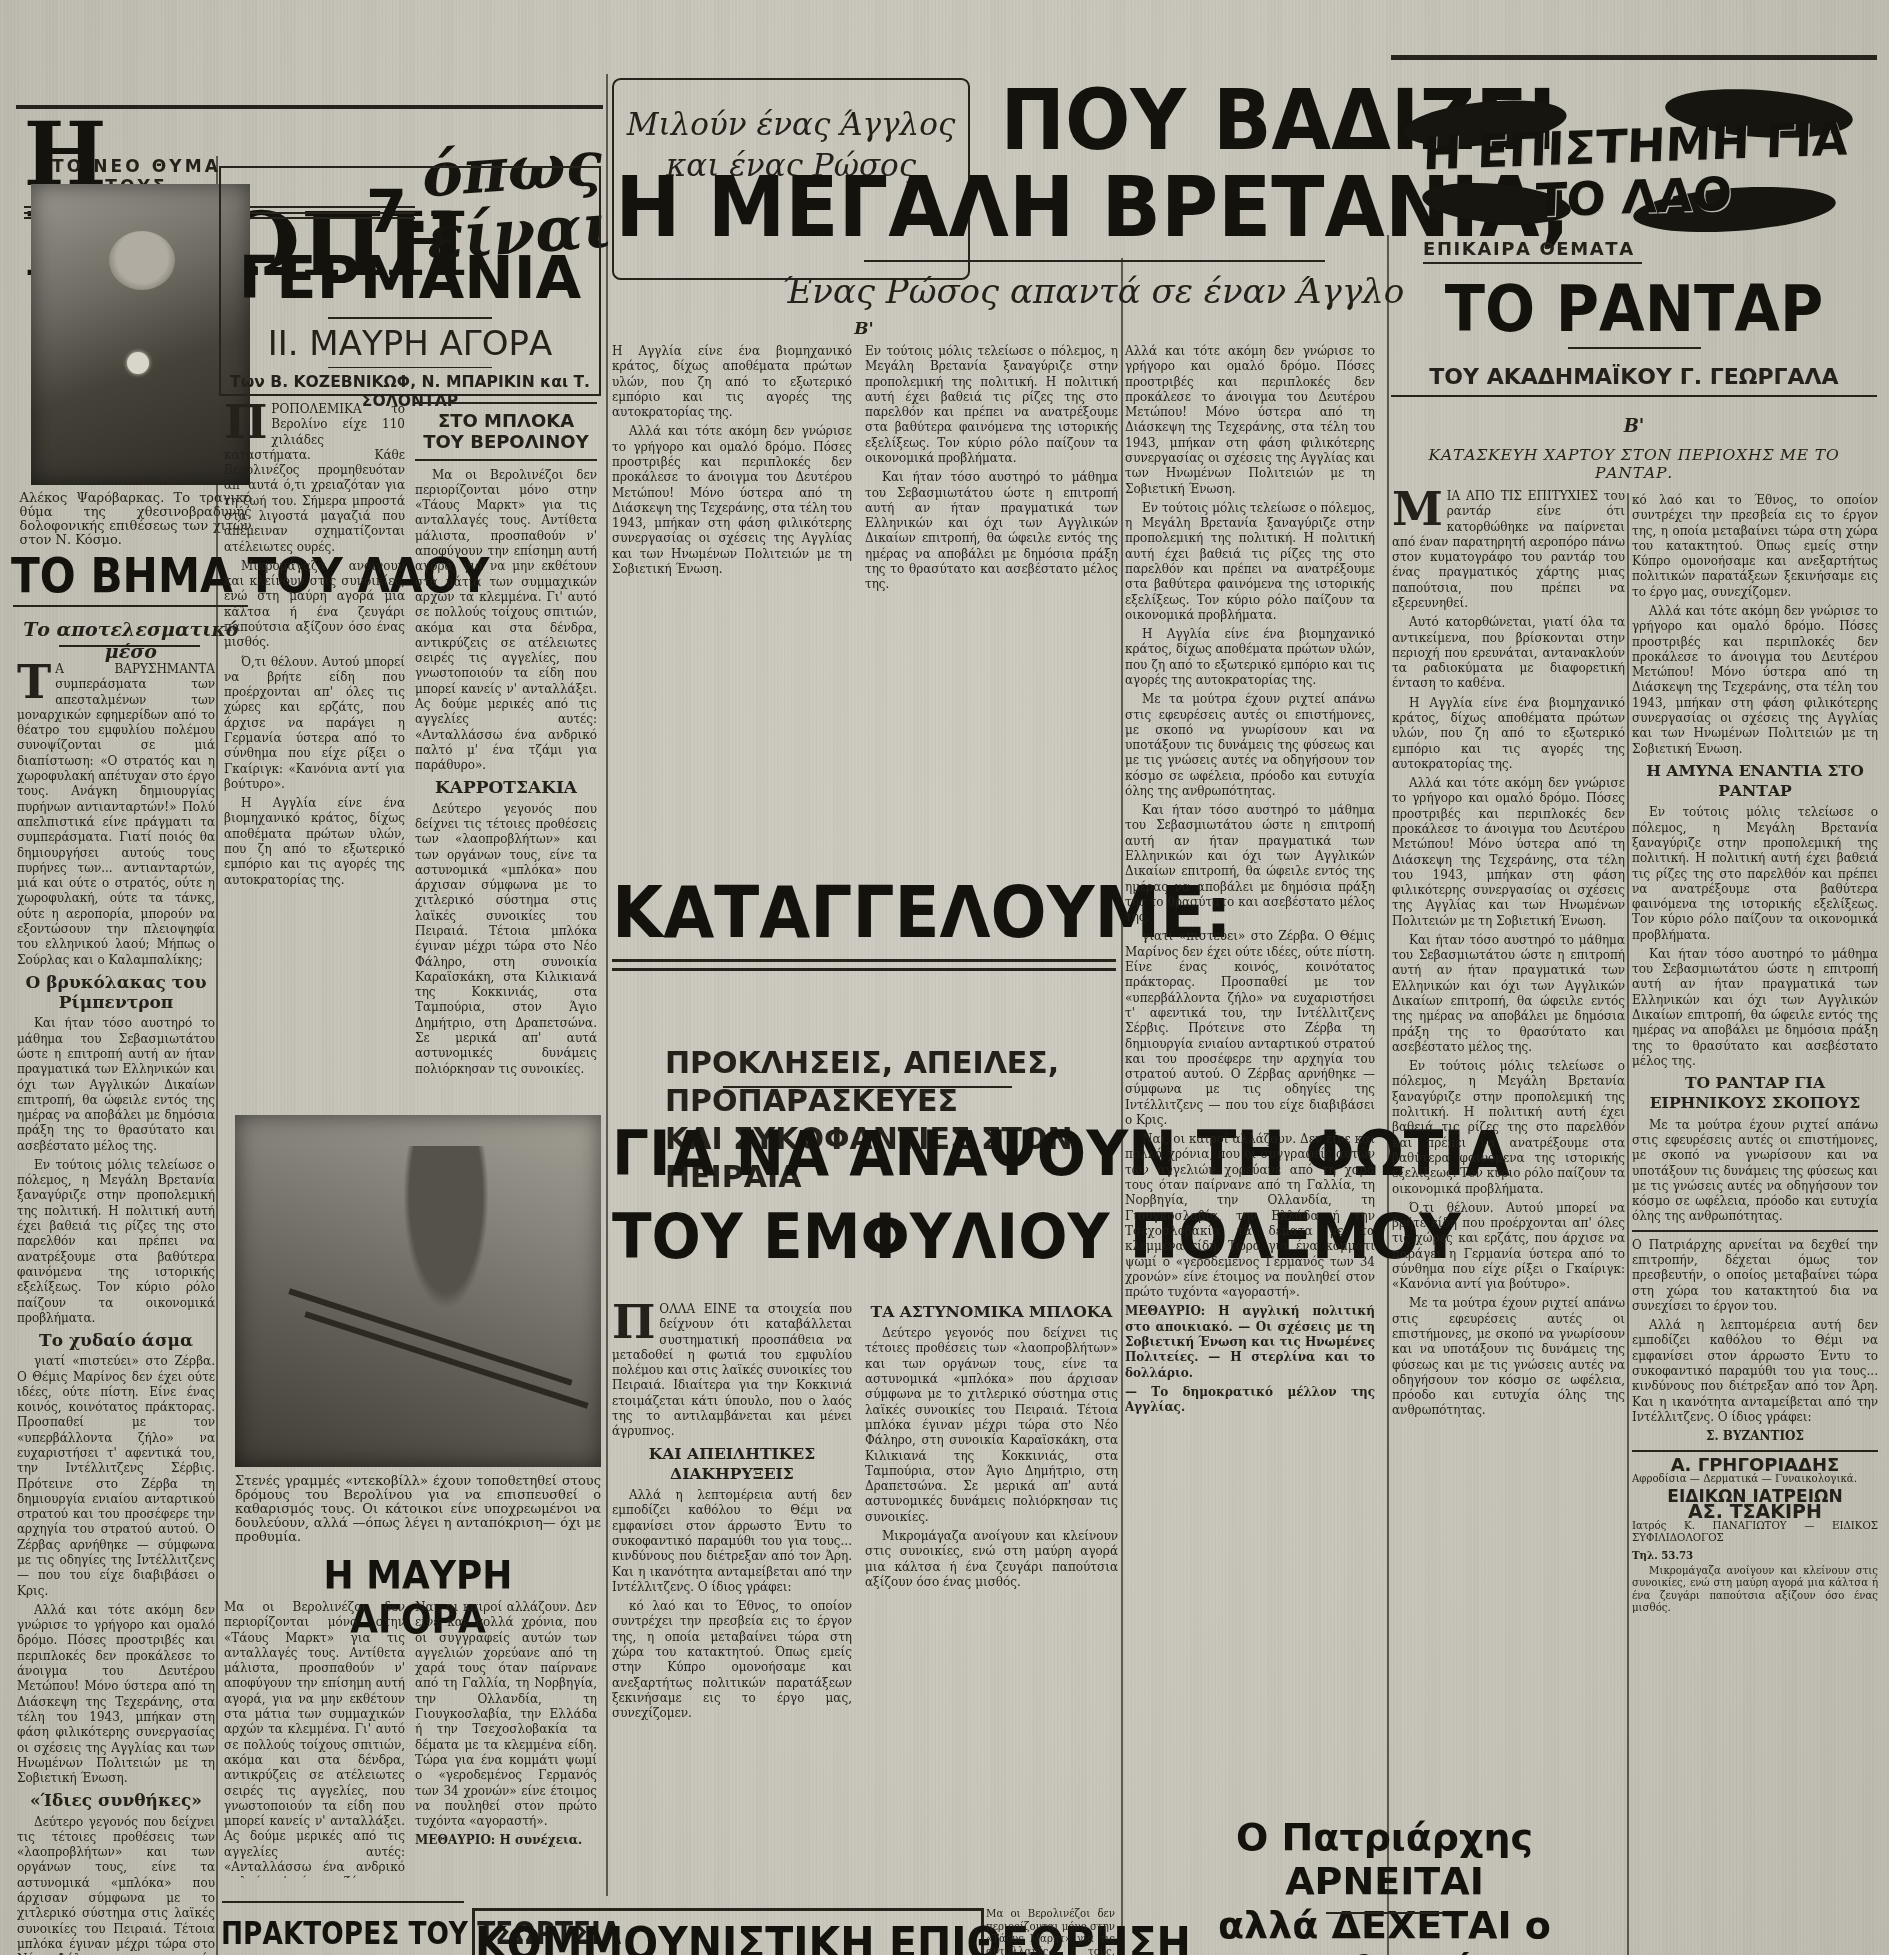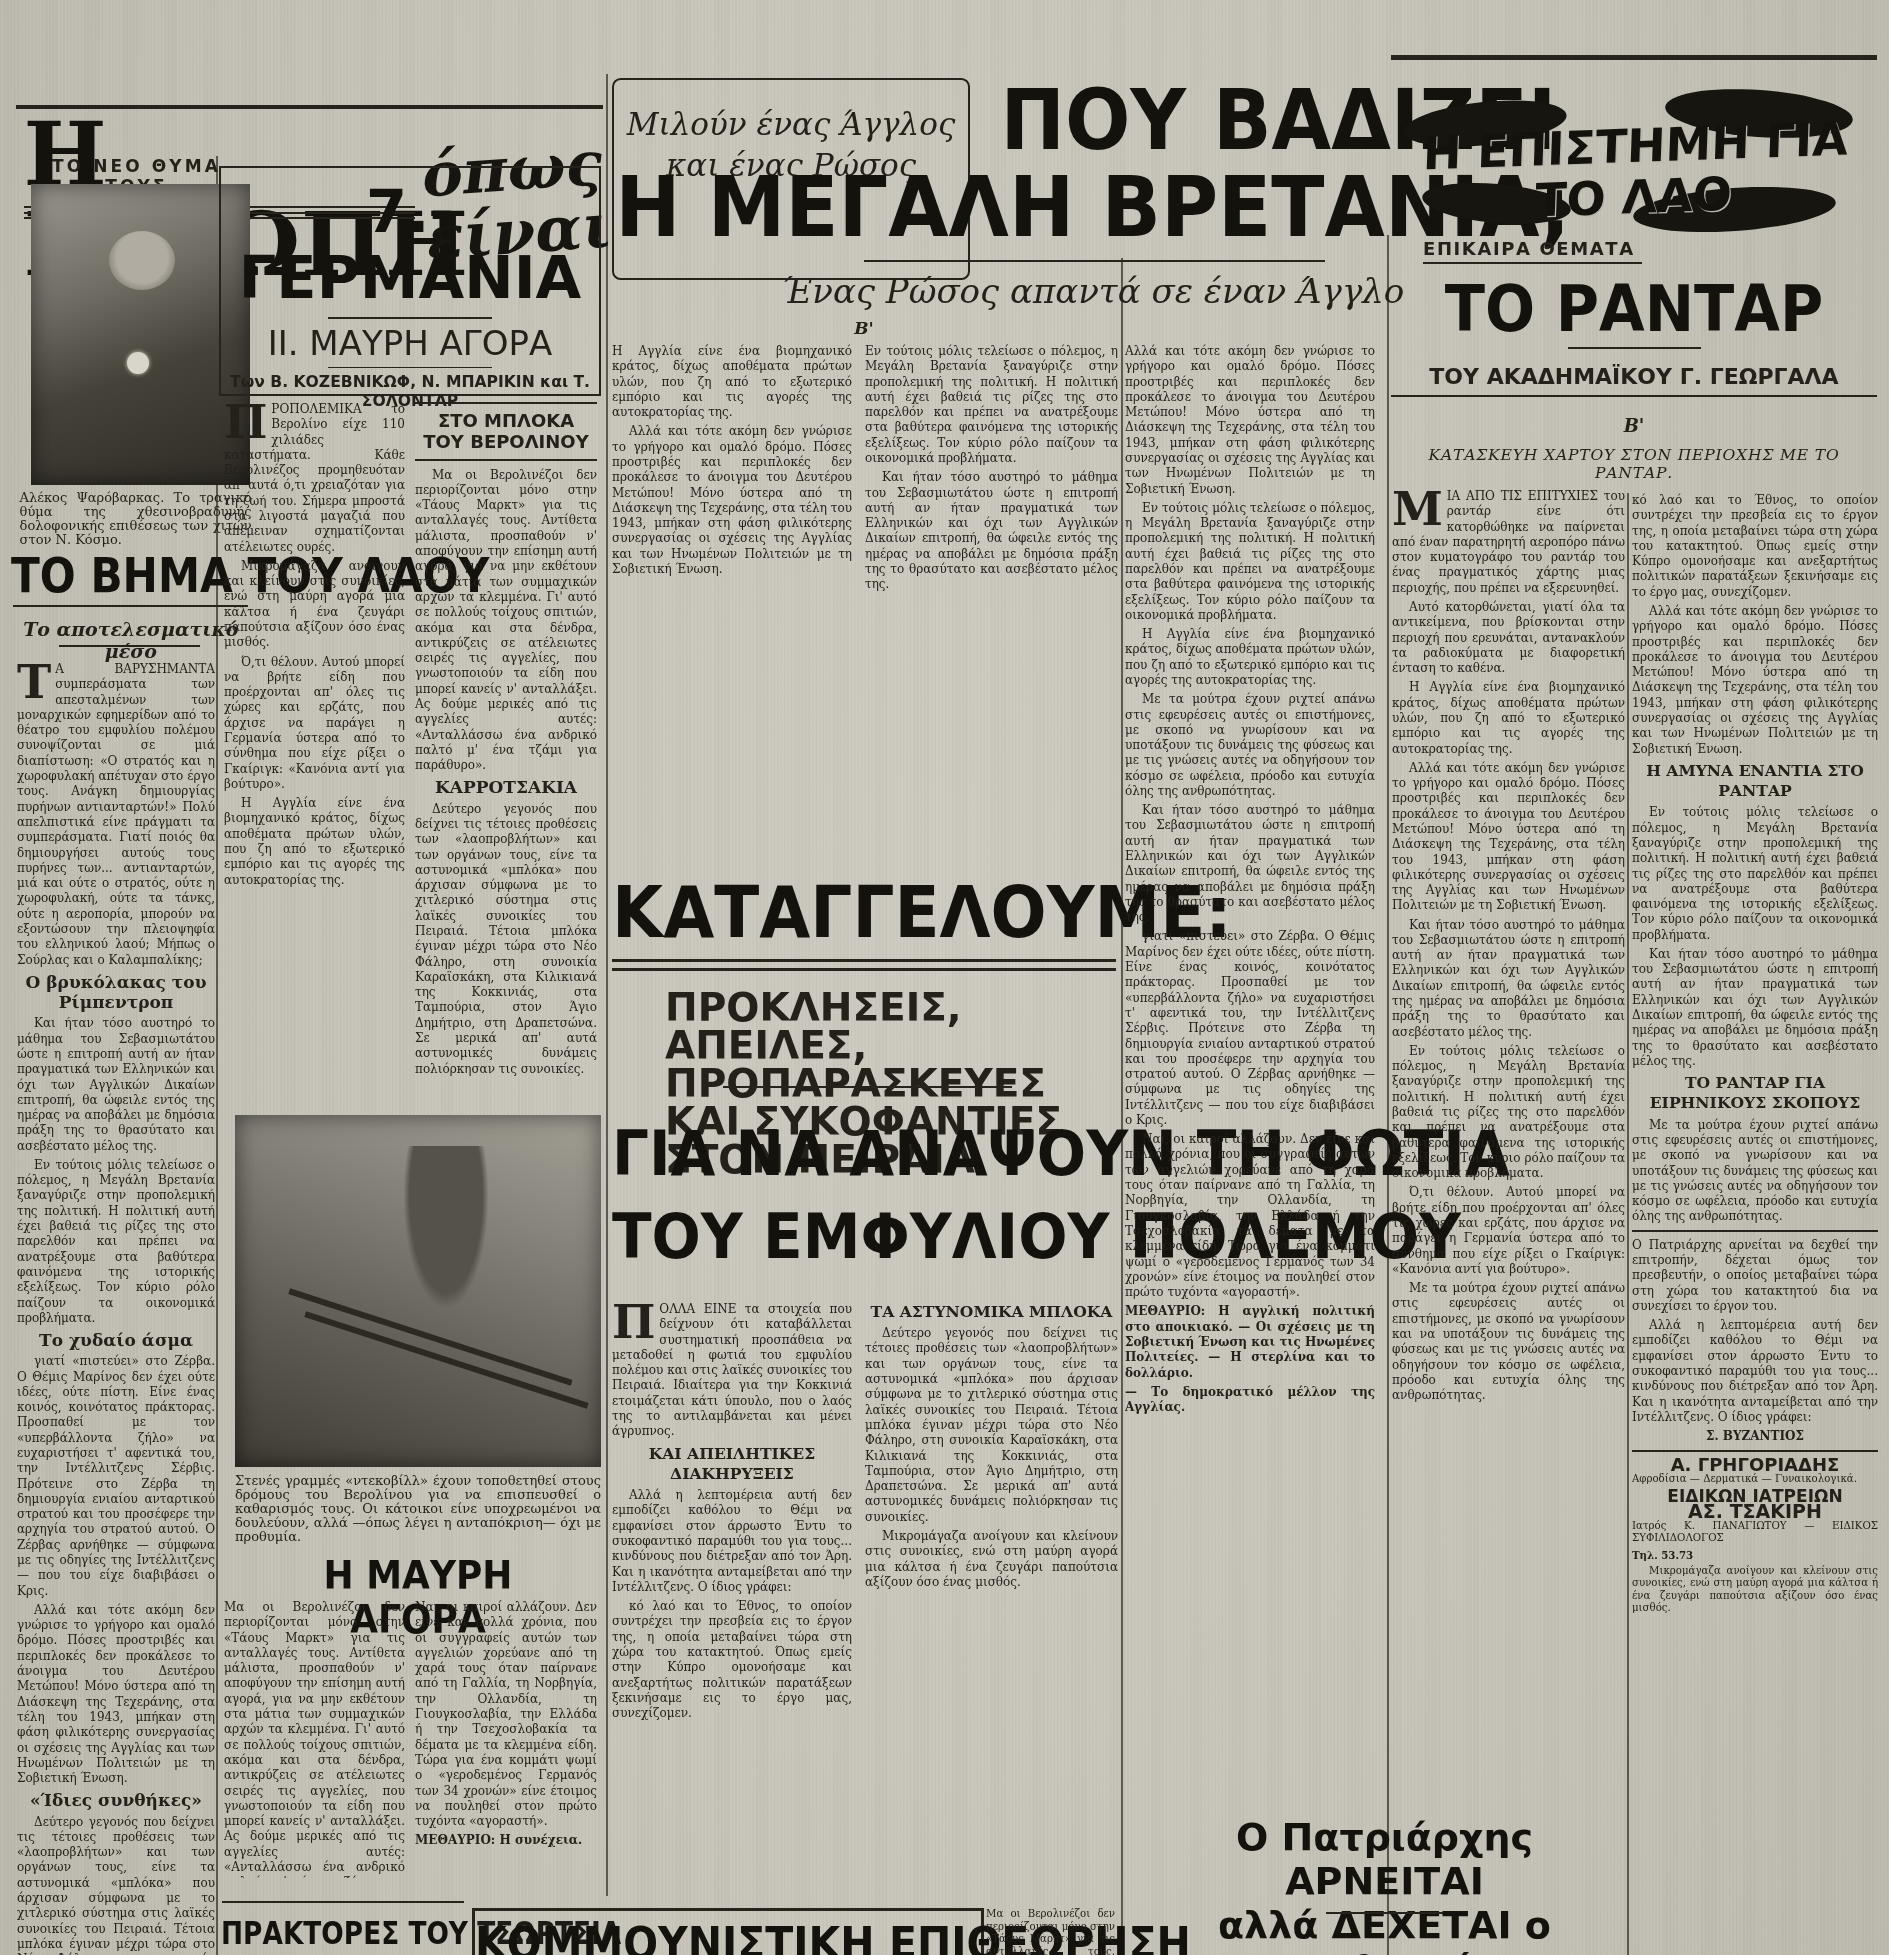--- a/index.html
+++ b/index.html
@@ -124,21 +124,21 @@
   <p>Αλλά και τότε ακόμη δεν γνώρισε το γρήγορο και ομαλό δρόμο. Πόσες προστριβές και περιπλοκές δεν προκάλεσε το άνοιγμα του Δευτέρου Μετώπου! Μόνο ύστερα από τη Διάσκεψη της Τεχεράνης, στα τέλη του 1943, μπήκαν στη φάση φιλικότερης συνεργασίας οι σχέσεις της Αγγλίας και των Ηνωμένων Πολιτειών με τη Σοβιετική Ένωση.</p>
 </div>
 <div class="col" style="left:865px;top:344px;width:253px;height:518px">
   <p class="nofirst">Εν τούτοις μόλις τελείωσε ο πόλεμος, η Μεγάλη Βρετανία ξαναγύριζε στην προπολεμική της πολιτική. Η πολιτική αυτή έχει βαθειά τις ρίζες της στο παρελθόν και πρέπει να ανατρέξουμε στα βαθύτερα φαινόμενα της ιστορικής εξελίξεως. Τον κύριο ρόλο παίζουν τα οικονομικά προβλήματα.</p>
   <p>Και ήταν τόσο αυστηρό το μάθημα του Σεβασμιωτάτου ώστε η επιτροπή αυτή αν ήταν πραγματικά των Ελληνικών και όχι των Αγγλικών Δικαίων επιτροπή, θα ώφειλε εντός της ημέρας να αποβάλει με δημόσια πράξη της το θρασύτατο και ασεβέστατο μέλος της.</p>
 </div>
 
 <div class="abs headline squeeze" style="left:612px;top:875px;width:508px;font-size:66px;line-height:70px;white-space:nowrap">ΚΑΤΑΓΓΕΛΟΥΜΕ:</div>
 <div class="hr" style="left:612px;top:959px;width:504px;height:2.7px"></div>
 <div class="hr" style="left:612px;top:968px;width:504px;height:2.7px"></div>
-<div class="abs sans b" style="left:665px;top:989px;width:454px;font-size:39px;line-height:38px">
+<div class="abs sans b" style="left:665px;top:1044px;width:454px;font-size:30px;line-height:38px">
   <div>ΠΡΟΚΛΗΣΕΙΣ, ΑΠΕΙΛΕΣ, ΠΡΟΠΑΡΑΣΚΕΥΕΣ</div>
   <div>ΚΑΙ ΣΥΚΟΦΑΝΤΙΕΣ ΣΤΟΝ ΠΕΙΡΑΙΑ</div>
 </div>
 <div class="hr" style="left:723px;top:1086px;width:289px;height:2px"></div>
 <div class="abs headline c squeeze" style="left:612px;top:1118px;width:508px;font-size:58px;line-height:66px;white-space:nowrap">ΓΙΑ ΝΑ ΑΝΑΨΟΥΝ ΤΗ ΦΩΤΙΑ</div>
 <div class="abs headline c squeeze" style="left:612px;top:1201px;width:508px;font-size:58px;line-height:66px;white-space:nowrap">ΤΟΥ ΕΜΦΥΛΙΟΥ ΠΟΛΕΜΟΥ</div>
 <div class="col" style="left:612px;top:1302px;width:240px;height:587px">
   <p class="nofirst"><span class="dc">Π</span><span>ΟΛΛΑ ΕΙΝΕ τα στοιχεία που δείχνουν ότι καταβάλλεται συστηματική προσπάθεια να μεταδοθεί η φωτιά του εμφυλίου πολέμου και στις λαϊκές συνοικίες του Πειραιά. Ιδιαίτερα για την Κοκκινιά ετοιμάζεται κάτι ύπουλο, που ο λαός της το αντιλαμβάνεται και μένει άγρυπνος.</span></p>
   <p class="subhead sans" style="font-size:15.6px">ΚΑΙ ΑΠΕΙΛΗΤΙΚΕΣ ΔΙΑΚΗΡΥΞΕΙΣ</p>
   <p>Αλλά η λεπτομέρεια αυτή δεν εμποδίζει καθόλου το Θέμι να εμφανίσει στον άρρωστο Έντυ το συκοφαντικό παραμύθι του για τους... κινδύνους που διέτρεξαν από τον Άρη. Και η ικανότητα ανταμείβεται από την Ιντέλλιτζενς. Ο ίδιος γράφει:</p>
@@ -187,21 +187,21 @@
   <div class="abs headline c" style="left:7.8px;top:66px;width:471px;font-size:46px;line-height:51px;transform:rotate(-2deg) skewX(-4deg);text-shadow:1.2px 1.2px 0 #b8b5ab">Η ΕΠΙΣΤΗΜΗ ΓΙΑ ΤΟ ΛΑΟ</div>
 </div>
 <div class="abs sans b" style="left:1423px;top:238px;width:235px;font-size:18px;letter-spacing:1.6px;border-bottom:2px solid #26231d;padding-bottom:3.1px;width:219px">ΕΠΙΚΑΙΡΑ ΘΕΜΑΤΑ</div>
 <div class="abs headline c squeeze" style="left:1391px;top:274px;width:486px;font-size:59px;line-height:65px">ΤΟ ΡΑΝΤΑΡ</div>
 <div class="hr" style="left:1568px;top:347px;width:133px;height:2px"></div>
 <div class="abs sans b c" style="left:1391px;top:364px;width:486px;font-size:22px;border-bottom:2px double #26231d;padding-bottom:5.5px">ΤΟΥ ΑΚΑΔΗΜΑΪΚΟΥ Γ. ΓΕΩΡΓΑΛΑ</div>
 <div class="abs ser b c" style="left:1391px;top:415px;width:486px;font-size:18px">Β'</div>
 <div class="abs ser c" style="left:1391px;top:446px;width:486px;font-size:15.6px;letter-spacing:0.8px">ΚΑΤΑΣΚΕΥΗ ΧΑΡΤΟΥ ΣΤΟΝ ΠΕΡΙΟΧΗΣ ΜΕ ΤΟ ΡΑΝΤΑΡ.</div>
 
 <div class="col" style="left:1392px;top:489px;width:233px;height:1314px">
-  <p class="nofirst"><span class="dc">Μ</span><span>ΙΑ ΑΠΟ ΤΙΣ ΕΠΙΤΥΧΙΕΣ του ραντάρ είνε ότι κατορθώθηκε να παίρνεται από έναν παρατηρητή αεροπόρο πάνω στον κυματογράφο του ραντάρ του ένας πραγματικός χάρτης μιας περιοχής, που πρέπει να εξερευνηθεί.</span></p>
+  <p class="nofirst"><span class="dc">Μ</span><span>ΙΑ ΑΠΟ ΤΙΣ ΕΠΙΤΥΧΙΕΣ του ραντάρ είνε ότι κατορθώθηκε να παίρνεται από έναν παρατηρητή αεροπόρο πάνω στον κυματογράφο του ραντάρ του ένας πραγματικός χάρτης μιας παπούτσια, που πρέπει να εξερευνηθεί.</span></p>
   <p>Αυτό κατορθώνεται, γιατί όλα τα αντικείμενα, που βρίσκονται στην περιοχή που ερευνάται, αντανακλούν τα ραδιοκύματα με διαφορετική ένταση το καθένα.</p>
   <p>Η Αγγλία είνε ένα βιομηχανικό κράτος, δίχως αποθέματα πρώτων υλών, που ζη από το εξωτερικό εμπόριο και τις αγορές της αυτοκρατορίας της.</p>
   <p>Αλλά και τότε ακόμη δεν γνώρισε το γρήγορο και ομαλό δρόμο. Πόσες προστριβές και περιπλοκές δεν προκάλεσε το άνοιγμα του Δευτέρου Μετώπου! Μόνο ύστερα από τη Διάσκεψη της Τεχεράνης, στα τέλη του 1943, μπήκαν στη φάση φιλικότερης συνεργασίας οι σχέσεις της Αγγλίας και των Ηνωμένων Πολιτειών με τη Σοβιετική Ένωση.</p>
   <p>Και ήταν τόσο αυστηρό το μάθημα του Σεβασμιωτάτου ώστε η επιτροπή αυτή αν ήταν πραγματικά των Ελληνικών και όχι των Αγγλικών Δικαίων επιτροπή, θα ώφειλε εντός της ημέρας να αποβάλει με δημόσια πράξη της το θρασύτατο και ασεβέστατο μέλος της.</p>
   <p>Εν τούτοις μόλις τελείωσε ο πόλεμος, η Μεγάλη Βρετανία ξαναγύριζε στην προπολεμική της πολιτική. Η πολιτική αυτή έχει βαθειά τις ρίζες της στο παρελθόν και πρέπει να ανατρέξουμε στα βαθύτερα φαινόμενα της ιστορικής εξελίξεως. Τον κύριο ρόλο παίζουν τα οικονομικά προβλήματα.</p>
   <p>Ό,τι θέλουν. Αυτού μπορεί να βρήτε είδη που προέρχονται απ' όλες τις χώρες και ερζάτς, που άρχισε να παράγει η Γερμανία ύστερα από το σύνθημα που είχε ρίξει ο Γκαίριγκ: «Κανόνια αντί για βούτυρο».</p>
   <p>Με τα μούτρα έχουν ριχτεί απάνω στις εφευρέσεις αυτές οι επιστήμονες, με σκοπό να γνωρίσουν και να υποτάξουν τις δυνάμεις της φύσεως και με τις γνώσεις αυτές να οδηγήσουν τον κόσμο σε ωφέλεια, πρόοδο και ευτυχία όλης της ανθρωπότητας.</p>
 </div>
 
 <div class="col" style="left:1632px;top:493px;width:246px;height:2358px">

